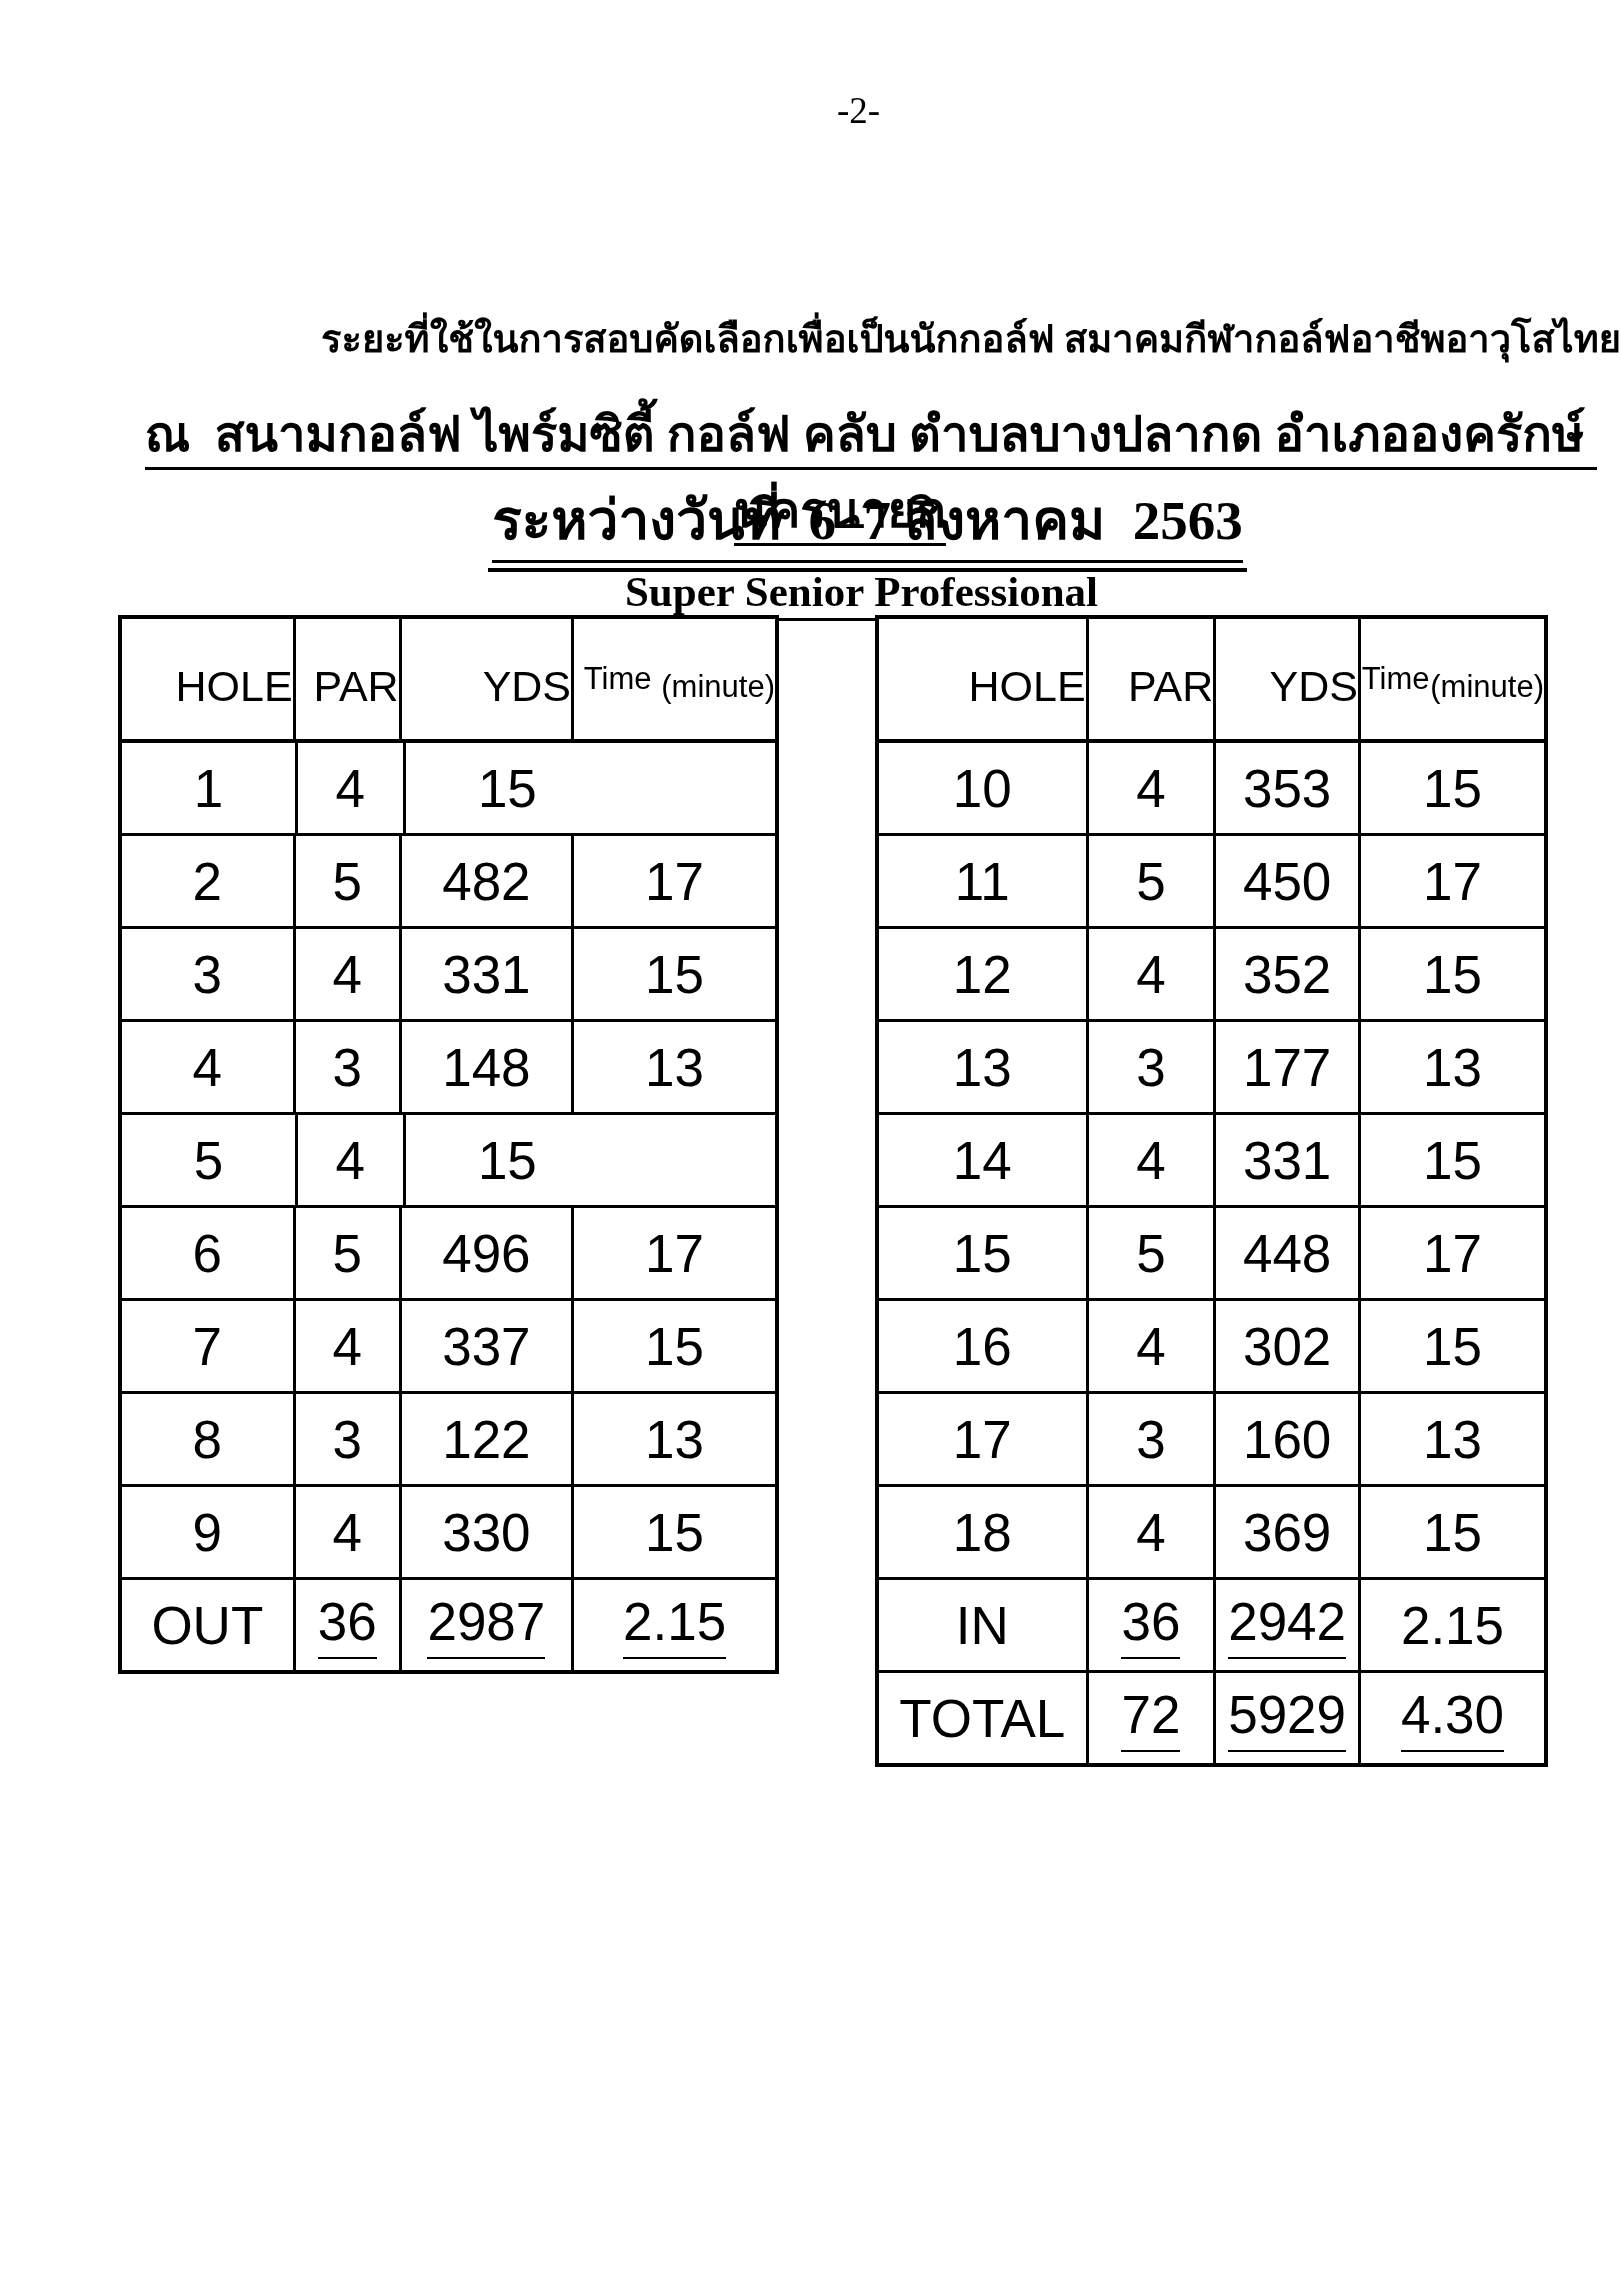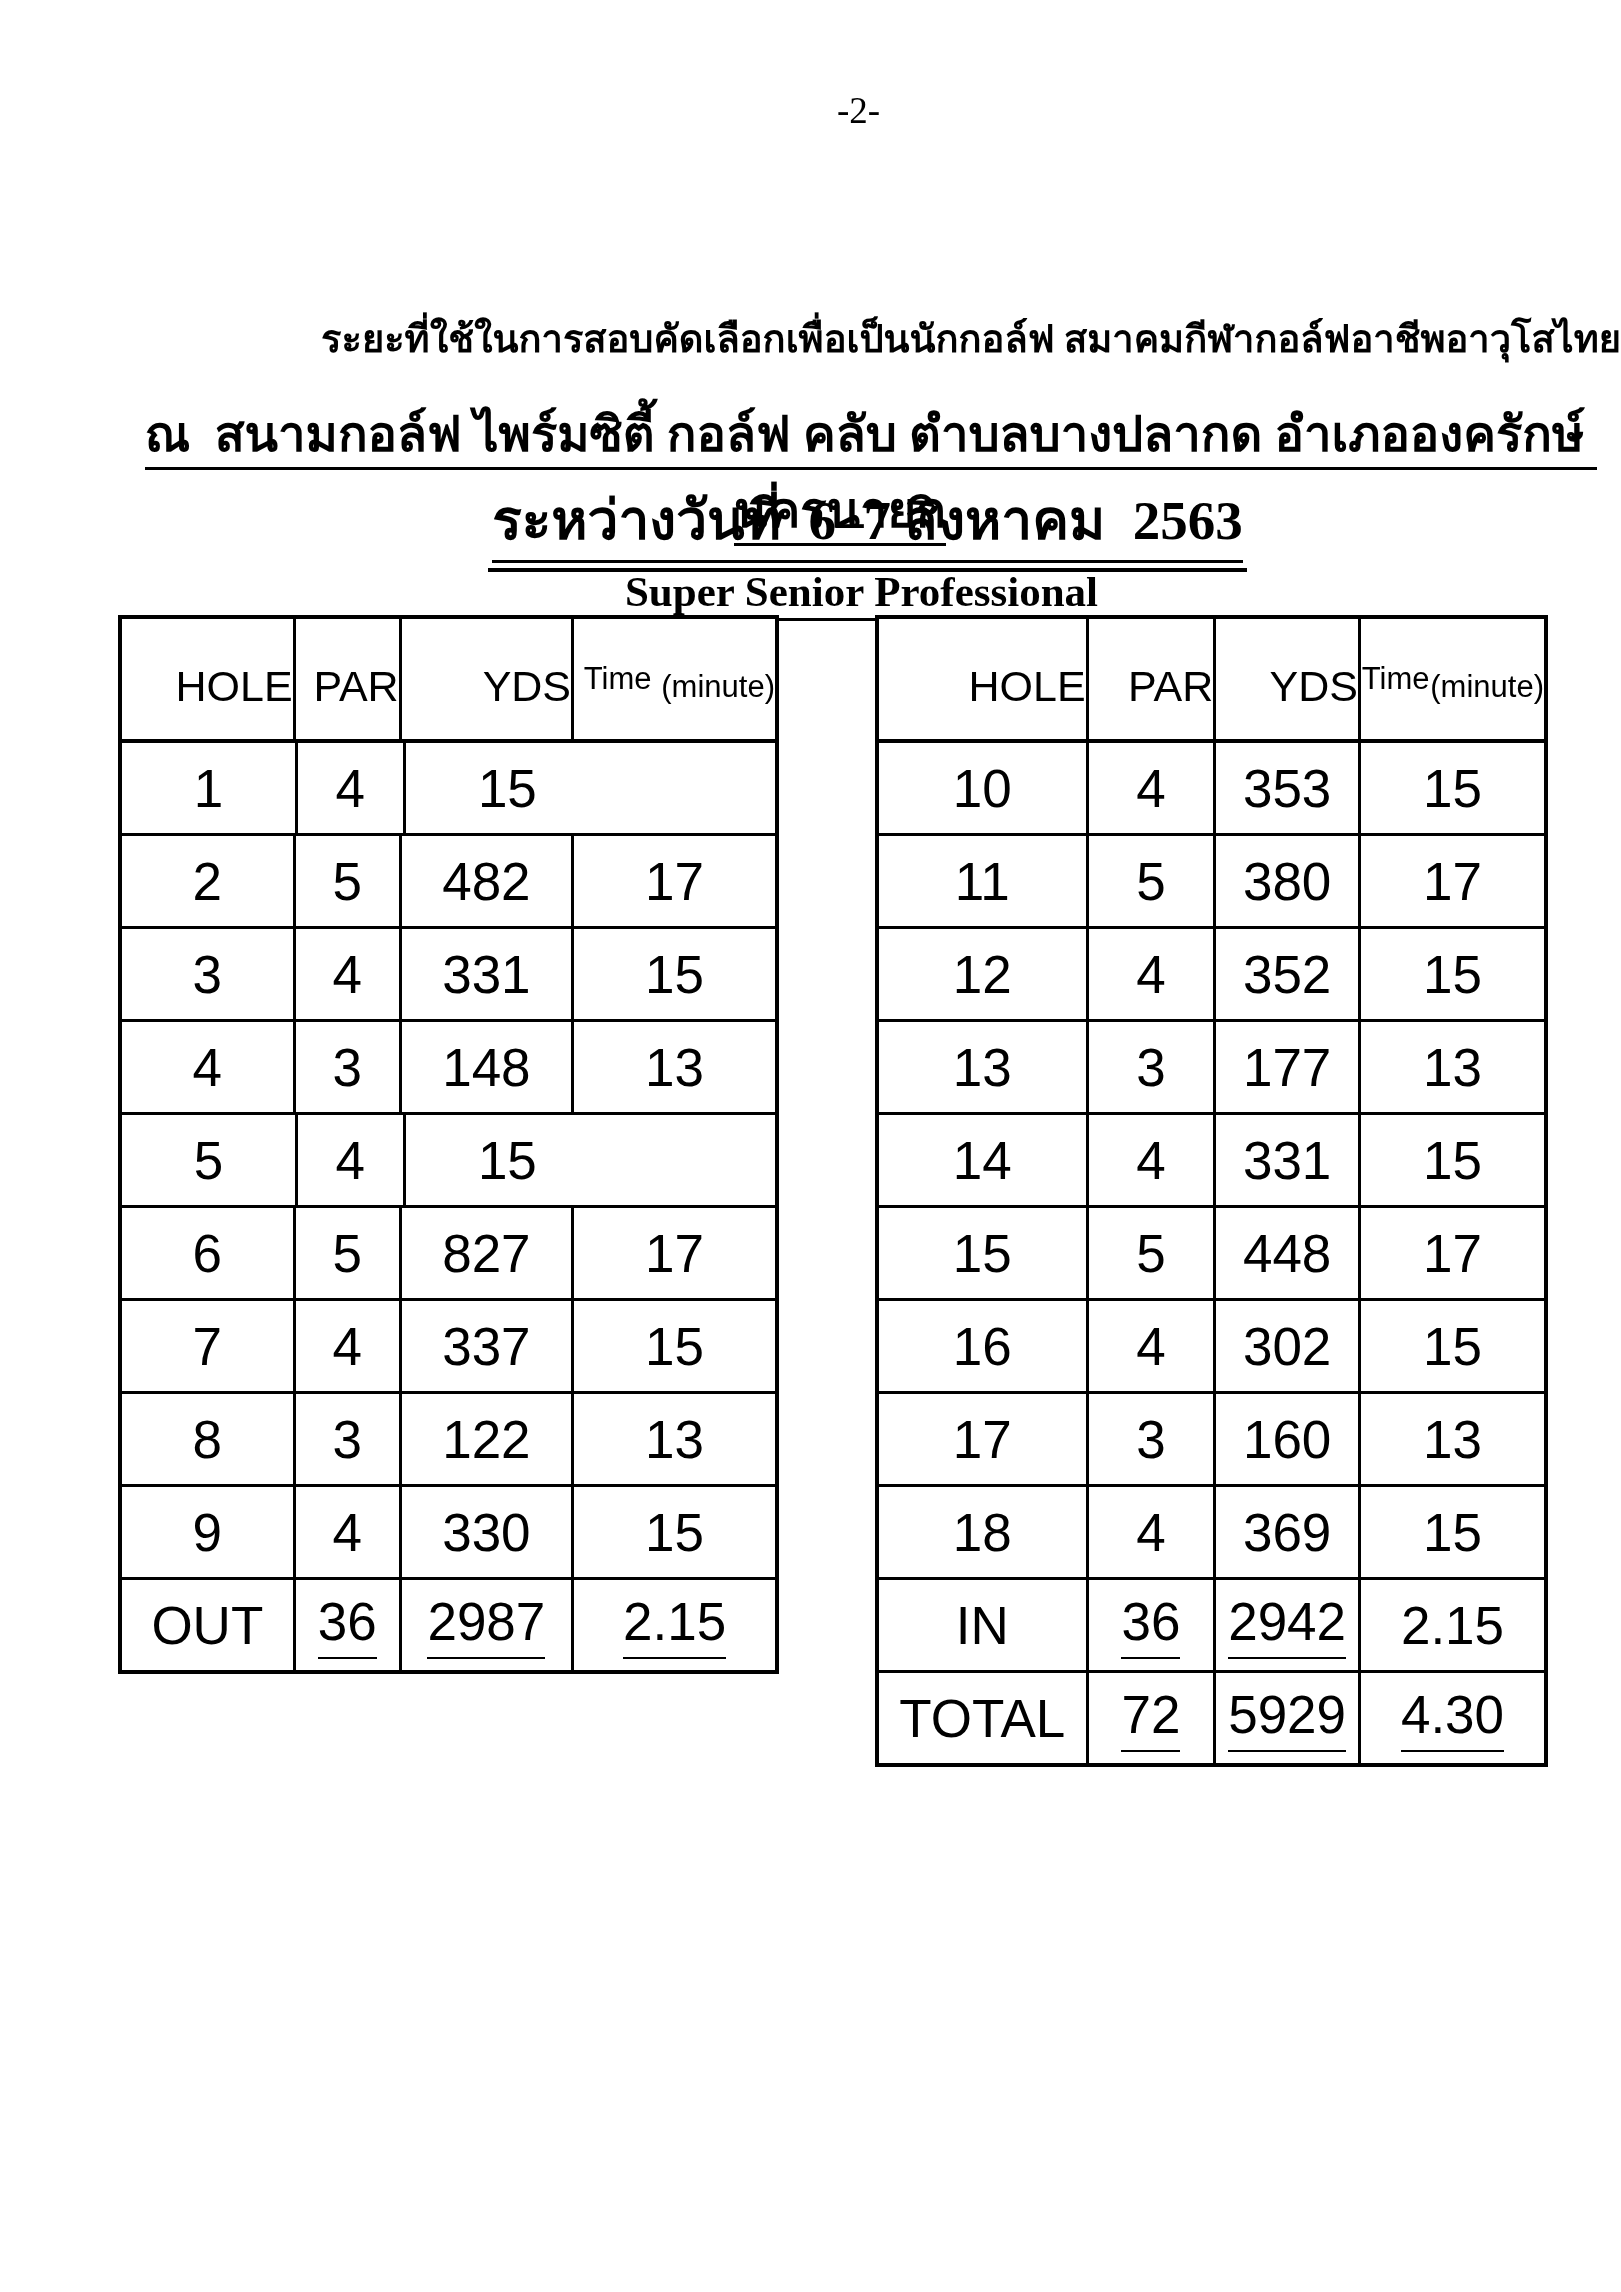--- a/index.html
+++ b/index.html
@@ -162,21 +162,21 @@
           </div>
         </div>
         <div class="trow">
           <div class="cell c0">
             <span>6</span>
           </div>
           <div class="cell c1">
             <span>5</span>
           </div>
           <div class="cell c2">
-            <span>827</span>
+            <span>496</span>
           </div>
           <div class="cell c3">
             <span>17</span>
           </div>
         </div>
         <div class="trow">
           <div class="cell c0">
             <span>7</span>
           </div>
           <div class="cell c1">
@@ -269,21 +269,21 @@
           </div>
         </div>
         <div class="trow">
           <div class="cell c0">
             <span>11</span>
           </div>
           <div class="cell c1">
             <span>5</span>
           </div>
           <div class="cell c2">
-            <span>380</span>
+            <span>450</span>
           </div>
           <div class="cell c3">
             <span>17</span>
           </div>
         </div>
         <div class="trow">
           <div class="cell c0">
             <span>12</span>
           </div>
           <div class="cell c1">

